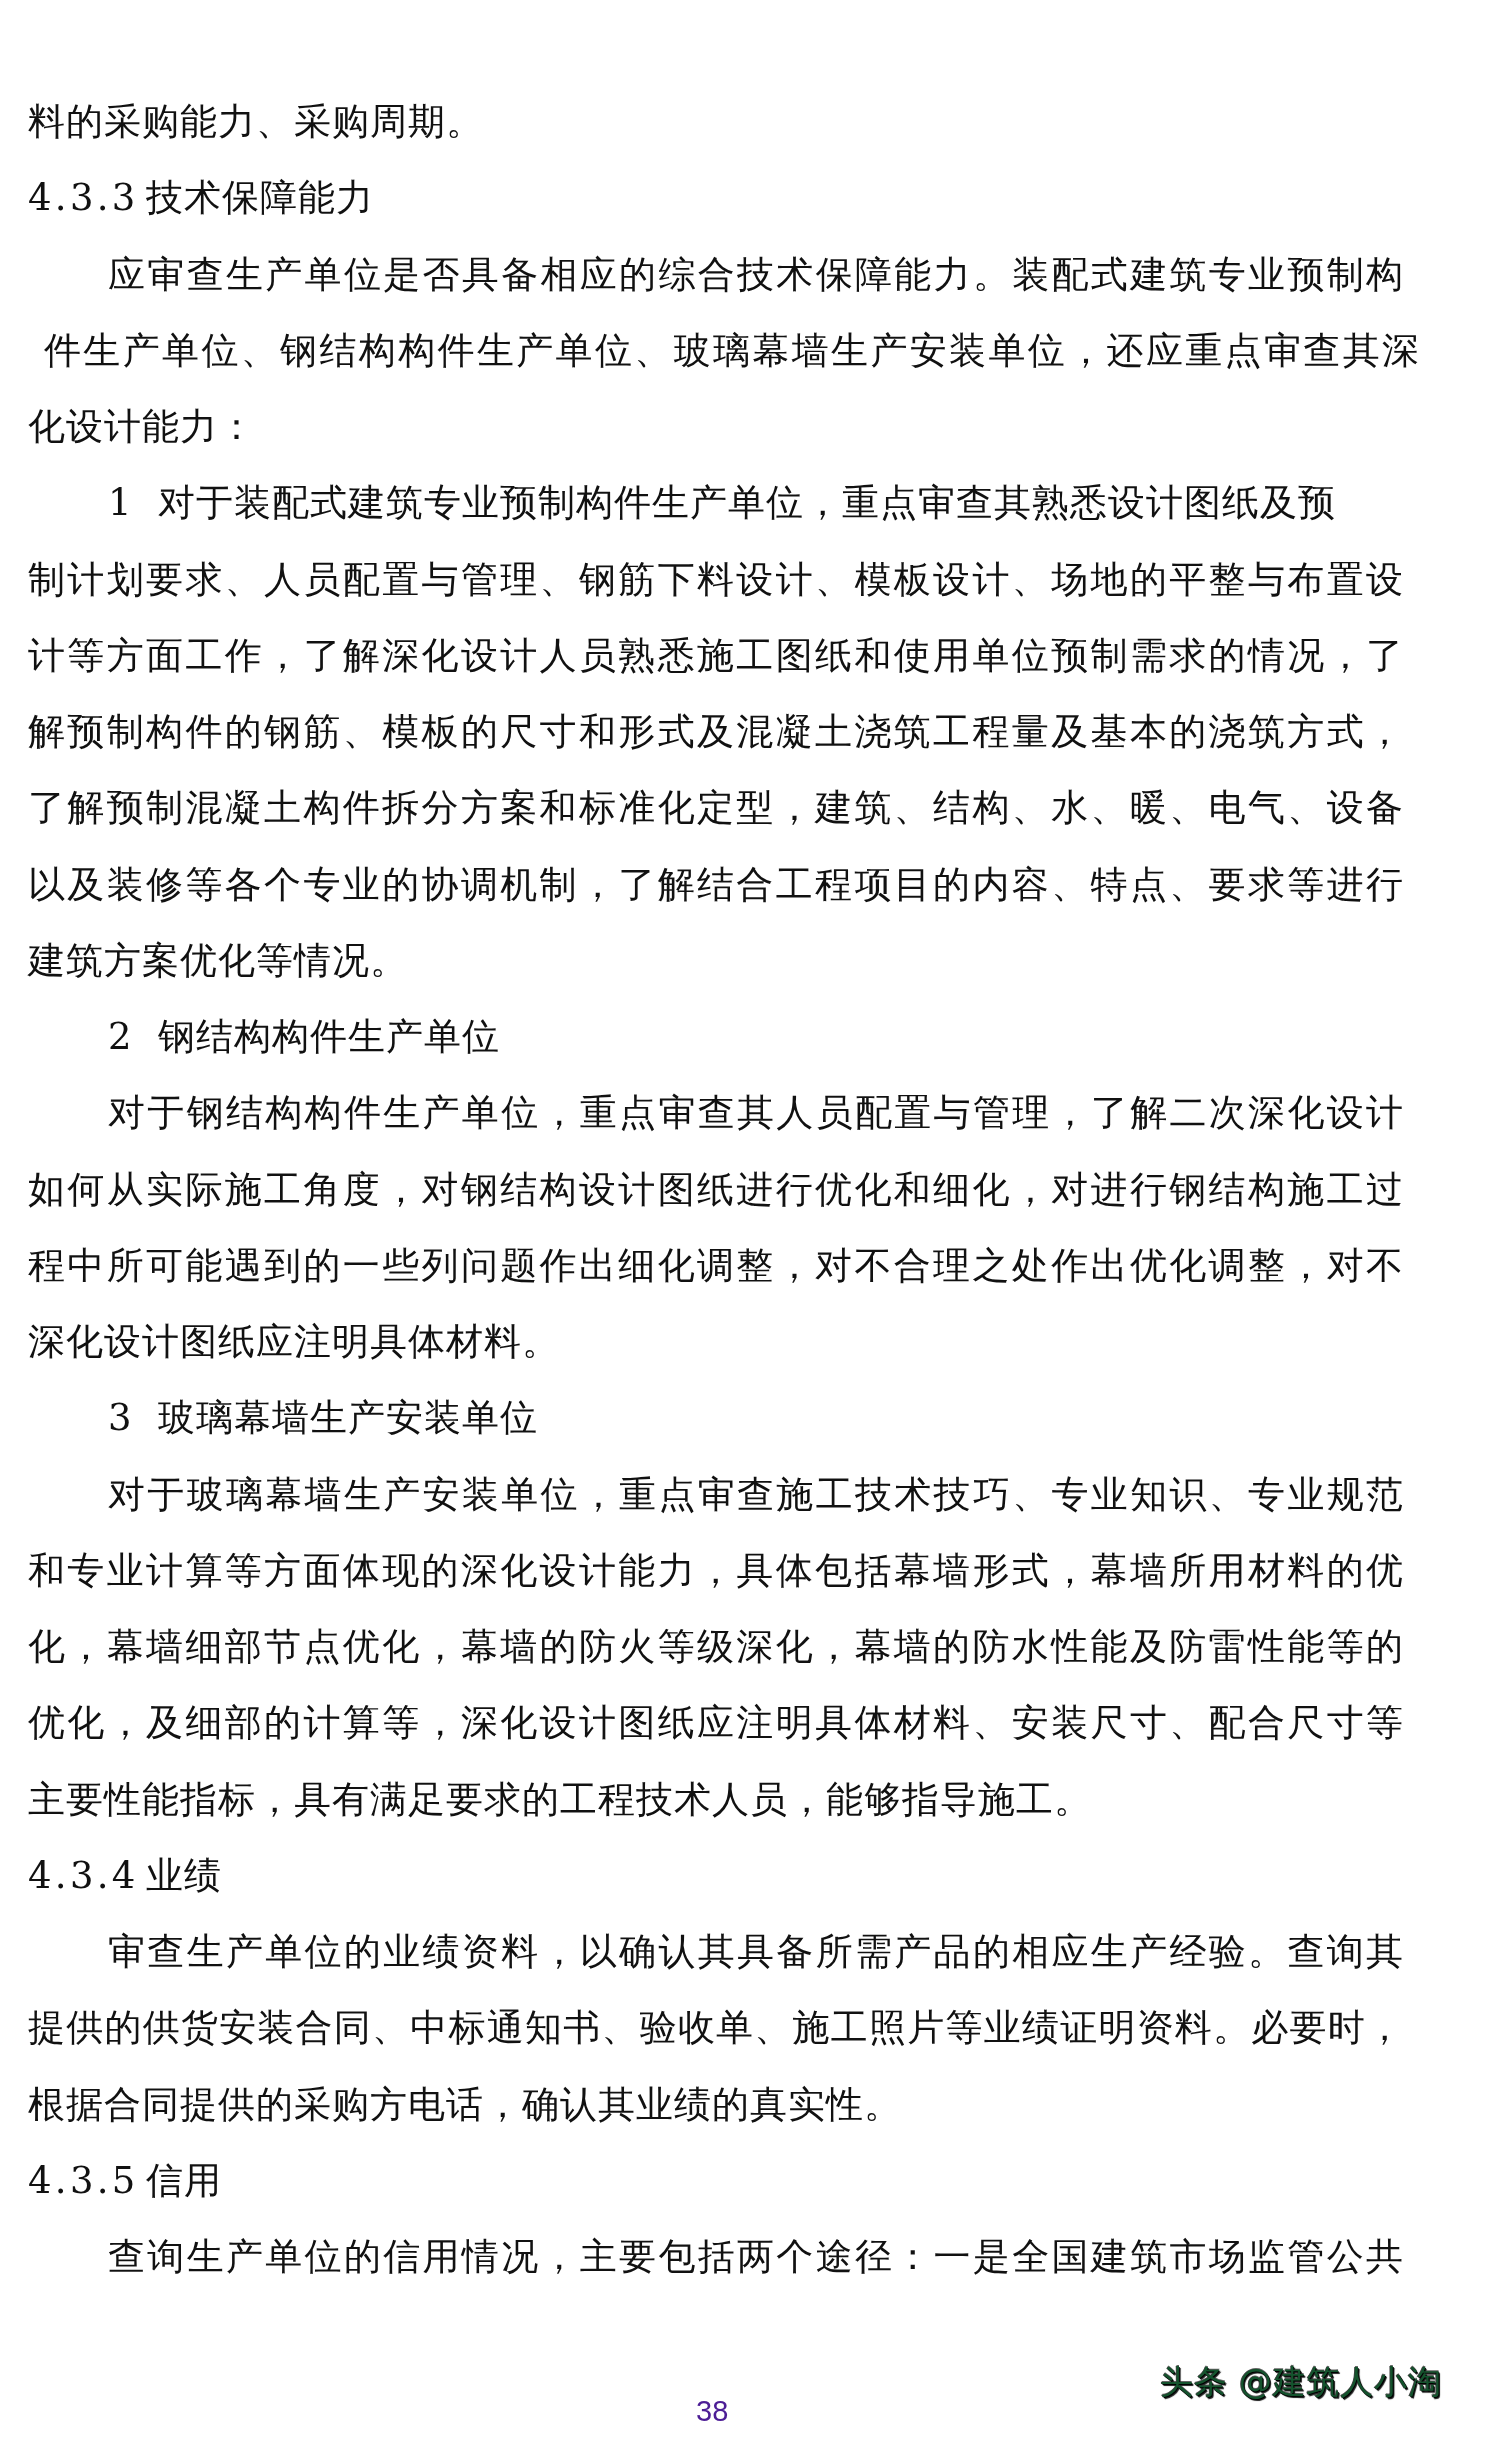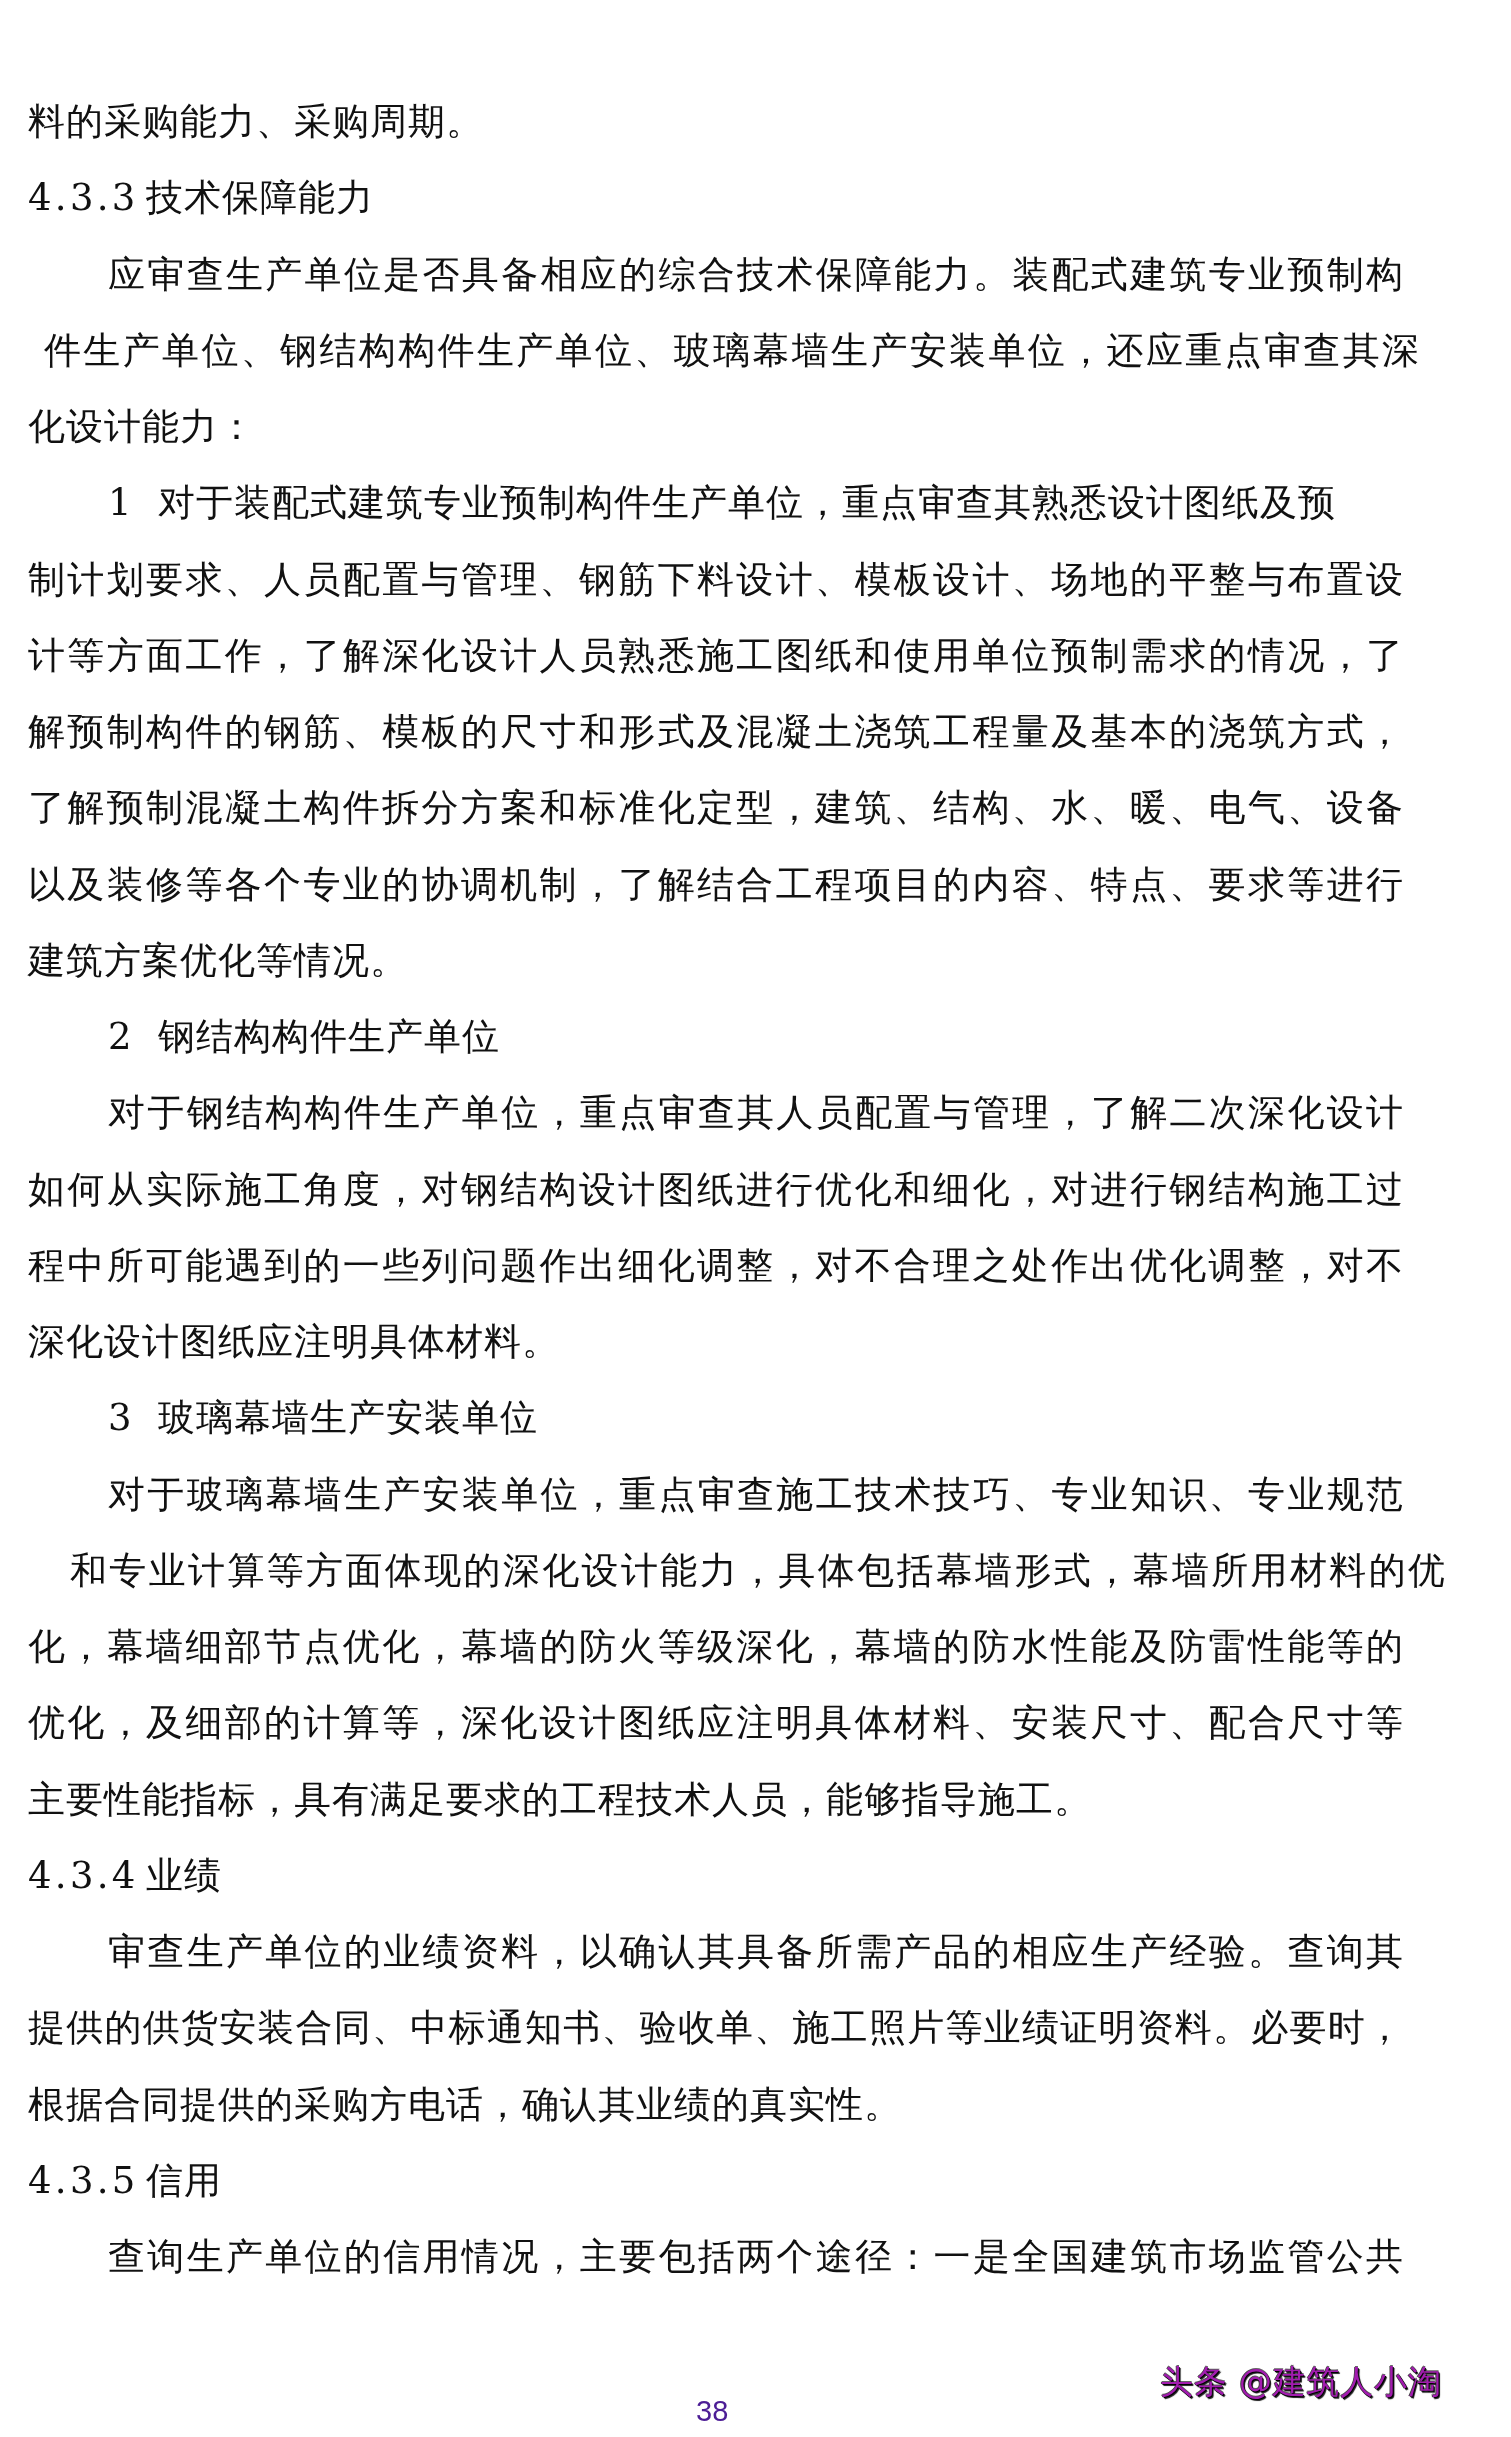--- a/index.html
+++ b/index.html
@@ -62,21 +62,21 @@
       line-height: 33px;
       color: #4c1d95;
     }
     .watermark {
       position: absolute;
       left: 1160px;
       top: 2359px;
       font-family: "DejaVu Sans", "Liberation Sans", sans-serif;
       font-size: 33px;
       line-height: 46px;
-      color: #a21caf;
+      color: #14532d;
       letter-spacing: 0.8px;
       text-shadow:
         0.8px 0.8px 0 #000,
         1.7px 1.7px 0.8px #222,
         -0.8px 0 0 #444,
         0 -0.8px 0 #666;
       white-space: nowrap;
     }
   </style>
 </head>
@@ -153,21 +153,21 @@
   </div>
 
   <div class="line indent" style="top:1393px;">
     <span class="item-num">3</span><span>玻璃幕墙生产安装单位</span>
   </div>
 
   <div class="line indent justify" style="top:1470px;">
     <span>对于玻璃幕墙生产安装单位，重点审查施工技术技巧、专业知识、专业规范</span>
   </div>
 
-  <div class="line justify" style="top:1546px;margin-left:42px;">
+  <div class="line justify" style="top:1546px;">
     <span>和专业计算等方面体现的深化设计能力，具体包括幕墙形式，幕墙所用材料的优</span>
   </div>
 
   <div class="line justify" style="top:1622px;">
     <span>化，幕墙细部节点优化，幕墙的防火等级深化，幕墙的防水性能及防雷性能等的</span>
   </div>
 
   <div class="line justify" style="top:1698px;">
     <span>优化，及细部的计算等，深化设计图纸应注明具体材料、安装尺寸、配合尺寸等</span>
   </div>

